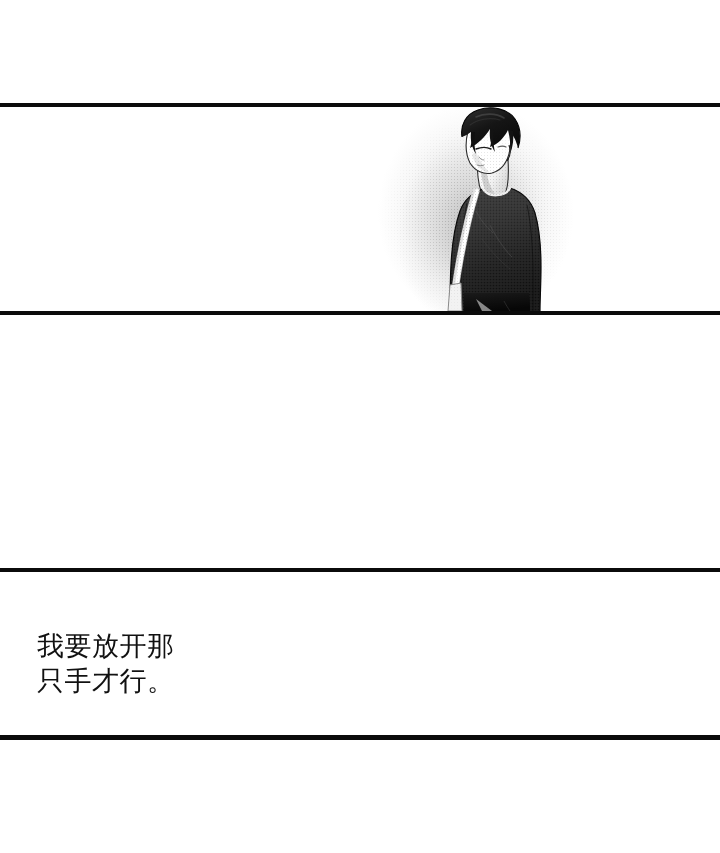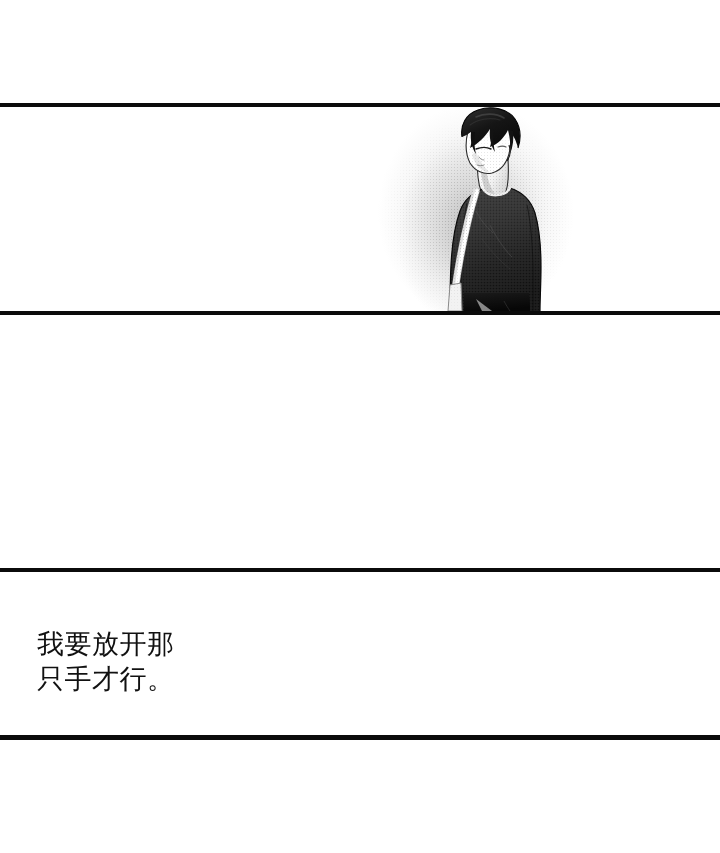--- a/index.html
+++ b/index.html
@@ -104,21 +104,21 @@
     top: 0px;
     width: 180px;
     height: 204px;
   }
   .figure-wrap svg { display: block; }
 
   
   .dialogue {
     position: absolute;
     color: #111111;
-    font-family: Liberation Mono, monospace;
+    font-family: Liberation Serif, serif;
     font-weight: 500;
     letter-spacing: 0.5px;
     white-space: pre-line;
     line-height: 1.28;
   }
   #dialogue-2 {
     left: 37px;
     top: 57px;
     font-size: 27px;
   }

